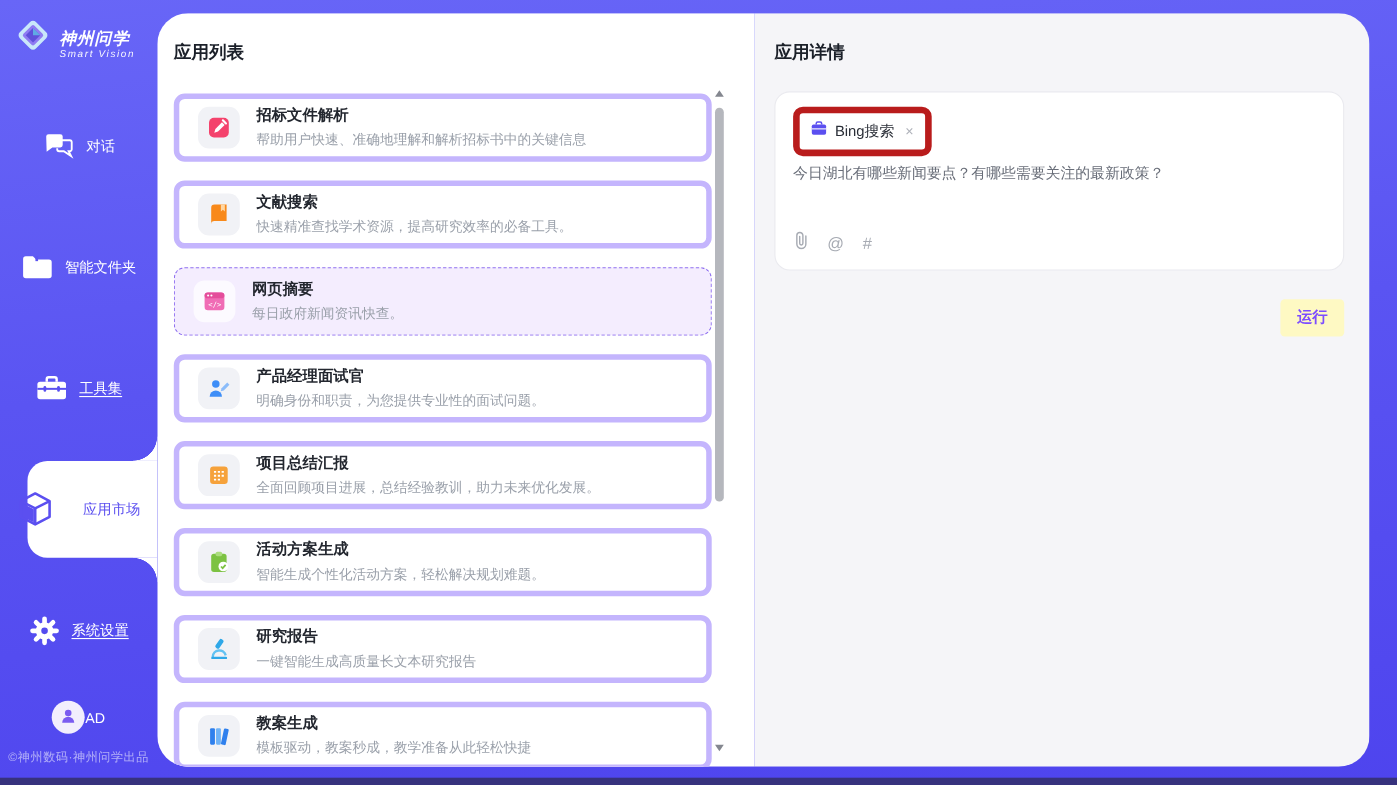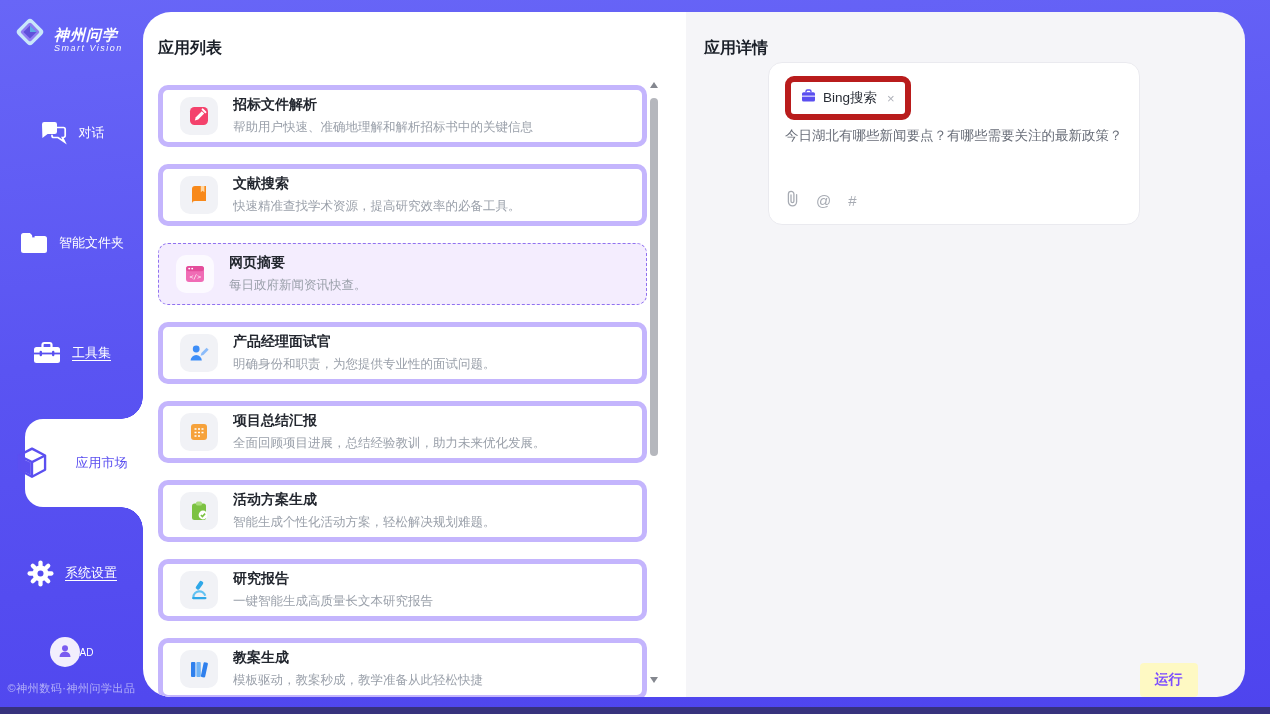--- a/index.html
+++ b/index.html
@@ -24,21 +24,21 @@
   .nav-item .lbl{position:relative;z-index:2;}
   .nav-item .lbl.u{text-decoration:underline;text-underline-offset:3px;}
   .nav-item.active{color:#5B4FF0;gap:28px;}
   .pill{position:absolute;left:25px;right:0;top:11px;bottom:11px;background:#fff;
     border-radius:18px 0 0 18px;z-index:1;}
   .pill::before{content:'';position:absolute;right:0;top:-22px;width:22px;height:22px;
     background:radial-gradient(circle at 0 0, rgba(255,255,255,0) 21.5px, #fff 22px);}
   .pill::after{content:'';position:absolute;right:0;bottom:-22px;width:22px;height:22px;
     background:radial-gradient(circle at 0 100%, rgba(255,255,255,0) 21.5px, #fff 22px);}
   .user-row{position:absolute;bottom:40px;left:0;right:0;display:flex;align-items:center;
-    justify-content:center;font-size:10px;}
+    justify-content:center;font-size:13px;}
   .avatar{width:30px;height:30px;border-radius:50%;background:#F2EEFD;display:flex;
     align-items:center;justify-content:center;}
   .side-footer{position:absolute;bottom:11px;left:0;right:0;text-align:center;
     font-size:11px;color:rgba(255,255,255,.55);letter-spacing:.5px;}
 
   
   .window{position:absolute;left:143px;top:12px;right:25px;bottom:17px;border-radius:28px;
     overflow:hidden;display:flex;}
   .list-panel{width:543px;background:#fff;position:relative;box-sizing:border-box;
     padding:26px 0 0 15px;flex-shrink:0;}
@@ -59,21 +59,21 @@
   .sb{position:absolute;right:26px;top:70px;bottom:14px;width:12px;}
   .sb-up,.sb-down{width:0;height:0;border-left:4px solid transparent;
     border-right:4px solid transparent;margin:0 auto;cursor:pointer;}
   .sb-up{border-bottom:6px solid #84878F;}
   .sb-down{border-top:6px solid #84878F;position:absolute;bottom:0;left:2px;}
   .sb-thumb{position:absolute;top:16px;left:2px;width:8px;height:358px;background:#B5B7BD;
     border-radius:4px;cursor:grab;}
 
   
   .detail-panel{flex:1;background:#F5F5F8;box-sizing:border-box;
-    padding:26px 23px 0 18px;display:flex;flex-direction:row;}
+    padding:26px 23px 0 18px;display:flex;flex-direction:column;}
   .input-card{margin-top:24px;background:#fff;border:1px solid #EAEAEF;border-radius:14px;
     height:163px;padding:13px 16px;box-sizing:border-box;position:relative;}
   .chip{display:inline-flex;align-items:center;gap:7px;border:6px solid #b91c1c;
     border-radius:9px;padding:7px 10px;background:#fff;cursor:pointer;}
   .chip-label{font-size:13.5px;color:#2A2E37;}
   .chip-close{color:#AEB1B9;font-size:13px;margin-left:3px;cursor:pointer;}
   .query{margin-top:7px;font-size:13.5px;color:#686D78;}
   .attach-row{position:absolute;left:17px;bottom:13px;display:flex;align-items:center;
     gap:17px;color:#A7ABB3;}
   .attach-sym{font-size:15px;line-height:15px;cursor:pointer;}

